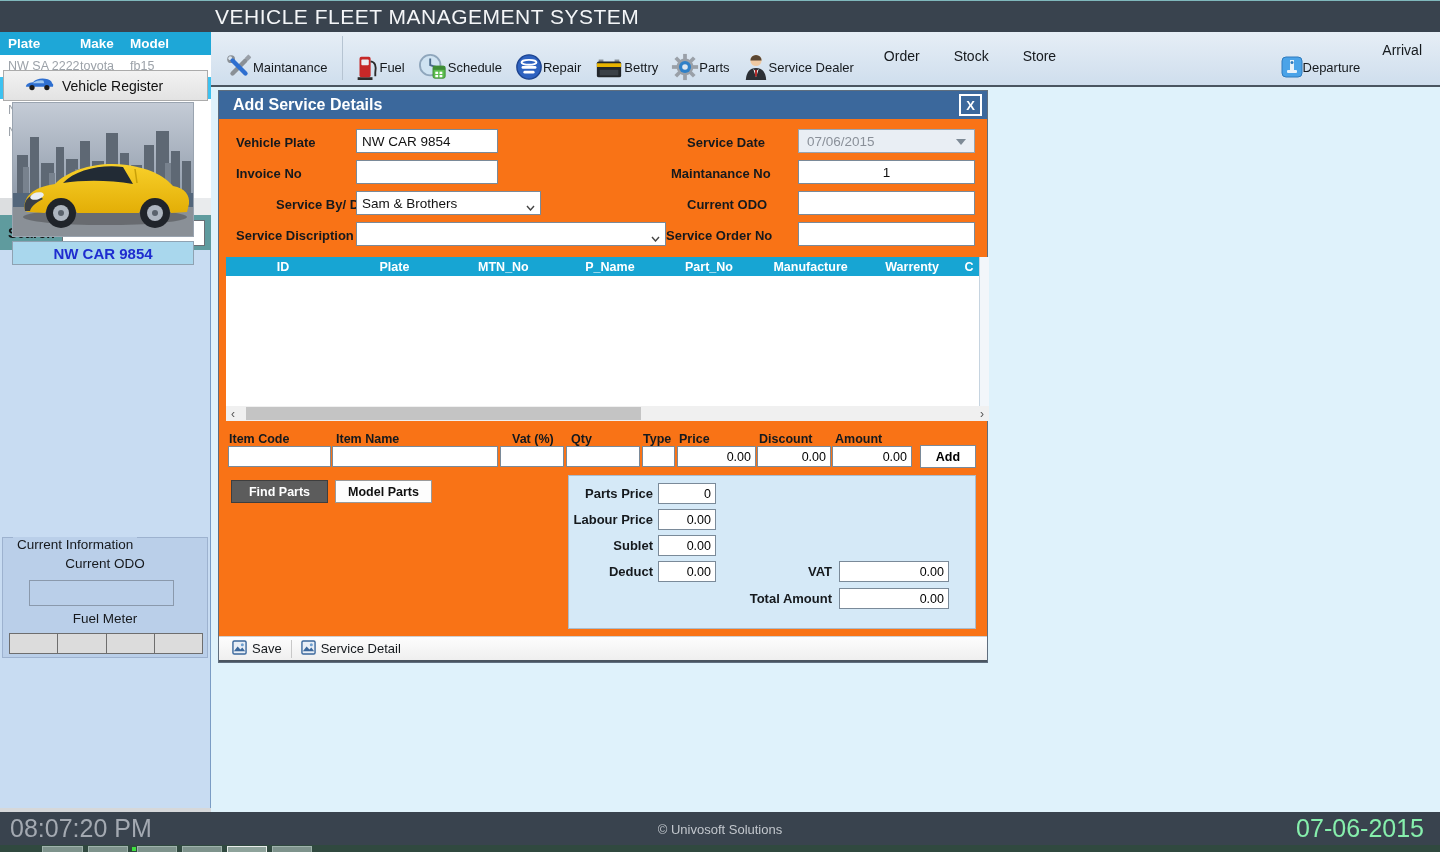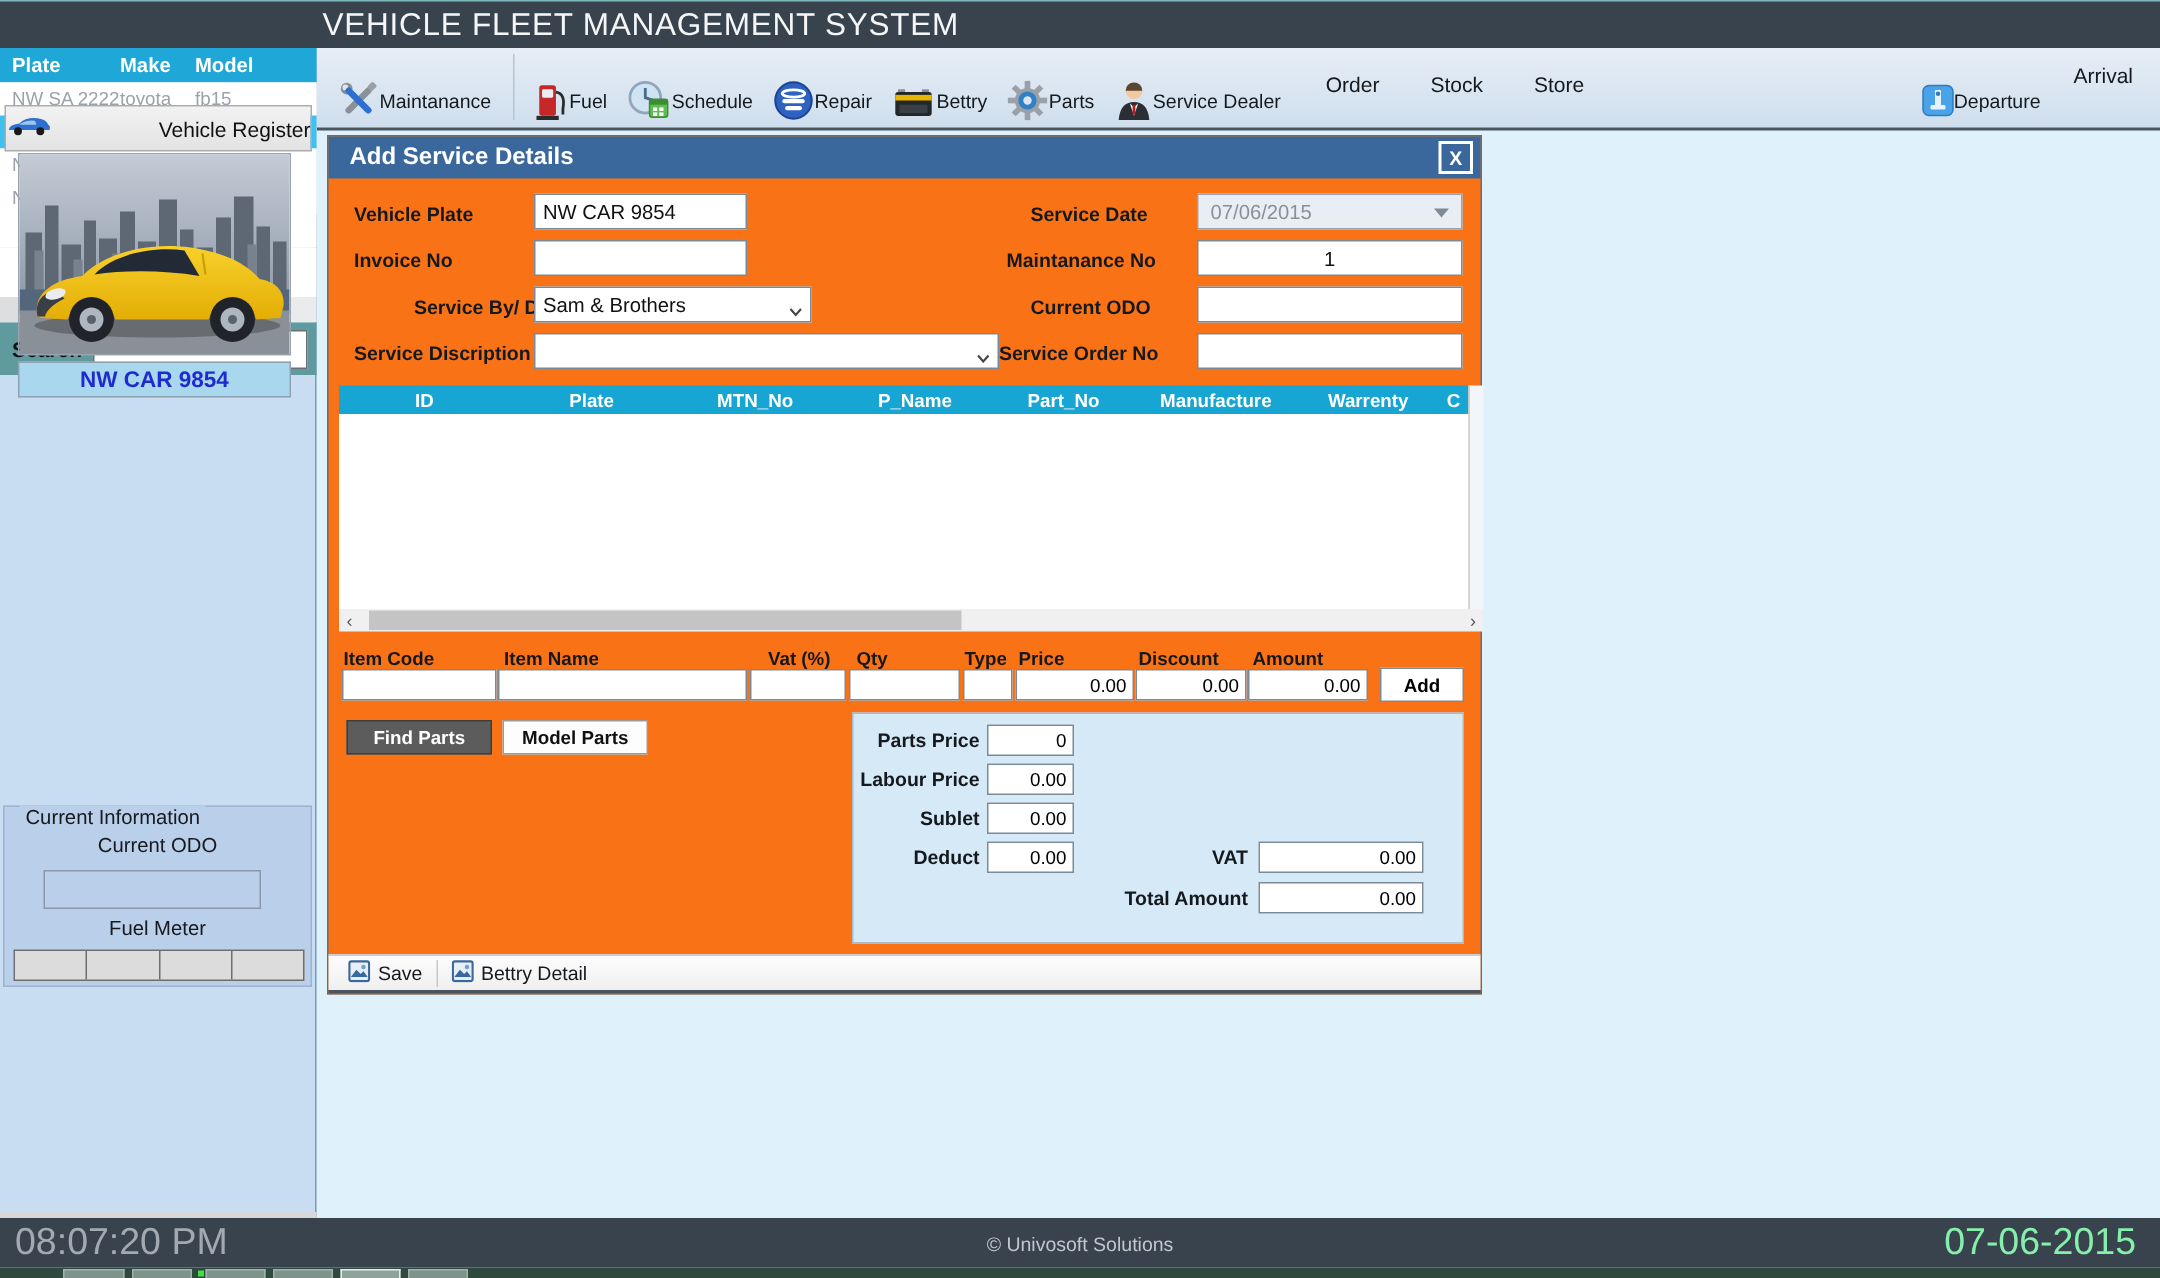--- a/index.html
+++ b/index.html
@@ -17,21 +17,21 @@
   .vgrid-head { position:absolute; left:0; top:0; width:211px; height:23px; background:#1EA7D7; color:#fff; font-weight:bold; font-size:13.5px; display:grid; grid-template-columns:72px 50px 1fr; align-items:center; padding-left:8px; }
   .vgrid-body { position:absolute; left:0; top:23px; width:211px; height:110px; background:#fff; }
   .vrow { height:22px; display:grid; grid-template-columns:72px 50px 1fr; align-items:center; padding-left:8px; font-size:12.5px; color:#9CA2A9; background:#fff; }
   .vrow.selected { background:#3CC1F0; color:#15191D; }
   .vgrid-fill { position:absolute; left:0; top:133px; width:211px; height:33px; background:#fff; }
   .vgrid-scroll { position:absolute; left:0; top:166px; width:211px; height:17px; background:#E9EBED; }
   .vgrid-scroll .thumb { position:absolute; left:0; top:0; width:88px; height:17px; background:#DCDEE0; border-right:1px solid #C8CACC; }
   .search-band { position:absolute; left:0; top:183px; width:211px; height:35px; background:#5F9B9E; display:flex; align-items:center; }
   .search-band label { font-size:14px; font-weight:bold; color:#111; margin-left:8px; }
   .search-band input { position:absolute; left:62px; top:5px; width:143px; height:26px; border:1px solid #6A6F75; background:#fff; font-size:13px; padding:0 4px; }
-  .reg-btn { position:absolute; left:3px; top:38px; width:205px; height:31px; background:linear-gradient(#F2F2F2,#E3E3E3); border:1px solid #ABABAB; display:flex; align-items:center; gap:8px; padding-left:0; font-size:14px; color:#111; cursor:default;justify-content:space-between; }
+  .reg-btn { position:absolute; left:3px; top:38px; width:205px; height:31px; background:linear-gradient(#F2F2F2,#E3E3E3); border:1px solid #ABABAB; display:flex; align-items:center; gap:8px; padding-left:20px; font-size:14px; color:#111; cursor:default; }
   .car-photo { position:absolute; left:12px; top:70px; width:182px; height:135px; border:1px solid #9AA4B0; }
   .plate-badge { position:absolute; left:12px; top:209px; width:182px; height:24px; background:#A9D7ED; border:1px solid #8FA2B2; color:#1E2CCF; font-weight:bold; font-size:15px; display:flex; align-items:center; justify-content:center; }
   .veh-details { position:absolute; left:14px; top:237px; width:190px; font-size:13.5px; color:#16191D; line-height:17.5px; }
   .cur-info { position:absolute; left:2px; top:505px; width:206px; height:121px; background:#BACFE9; border:1px solid #9DB2CF; }
   .cur-info .gtitle { position:absolute; left:10px; top:-1px; background:#BACFE9; padding:0 4px; font-size:13.5px; color:#16191D; }
   .cur-info .odo-label, .cur-info .fuel-label { position:absolute; width:100%; text-align:center; font-size:13.5px; color:#16191D; }
   .cur-info input { position:absolute; left:26px; top:42px; width:145px; height:26px; background:#BACFE9; border:1px solid #8A99AC; }
   .fuel-meter { position:absolute; left:6px; top:95px; width:194px; height:21px; background:#DCDCDC; border:1px solid #6E6E6E; display:flex; }
   .fuel-meter .seg { flex:1; border-right:1px solid #6E6E6E; }
   .fuel-meter .seg:last-child { border-right:none; }
@@ -446,21 +446,21 @@
       </div>
       <div class="fsep"></div>
       <div class="fbtn">
         <span>
           <svg width="15" height="15" viewBox="0 0 16 16">
             <rect x="1" y="1" width="14" height="14" rx="1.5" fill="#E8EEF6" stroke="#3B689C" stroke-width="1.5"></rect>
             <path d="M2,12 l4,-5 l3,3 l2,-2 l3,4 z" fill="#3B689C"></path>
             <circle cx="11" cy="5" r="1.6" fill="#6FA0D0"></circle>
           </svg>
         </span>
-        <span>Bettry Detail</span>
+        <span>Service Detail</span>
       </div>
     </div>
   </div>
 
   <div class="abs statusbar">
     <div class="time">08:07:20 PM</div>
     <div class="copy">© Univosoft Solutions</div>
     <div class="date">07-06-2015</div>
   </div>
 

